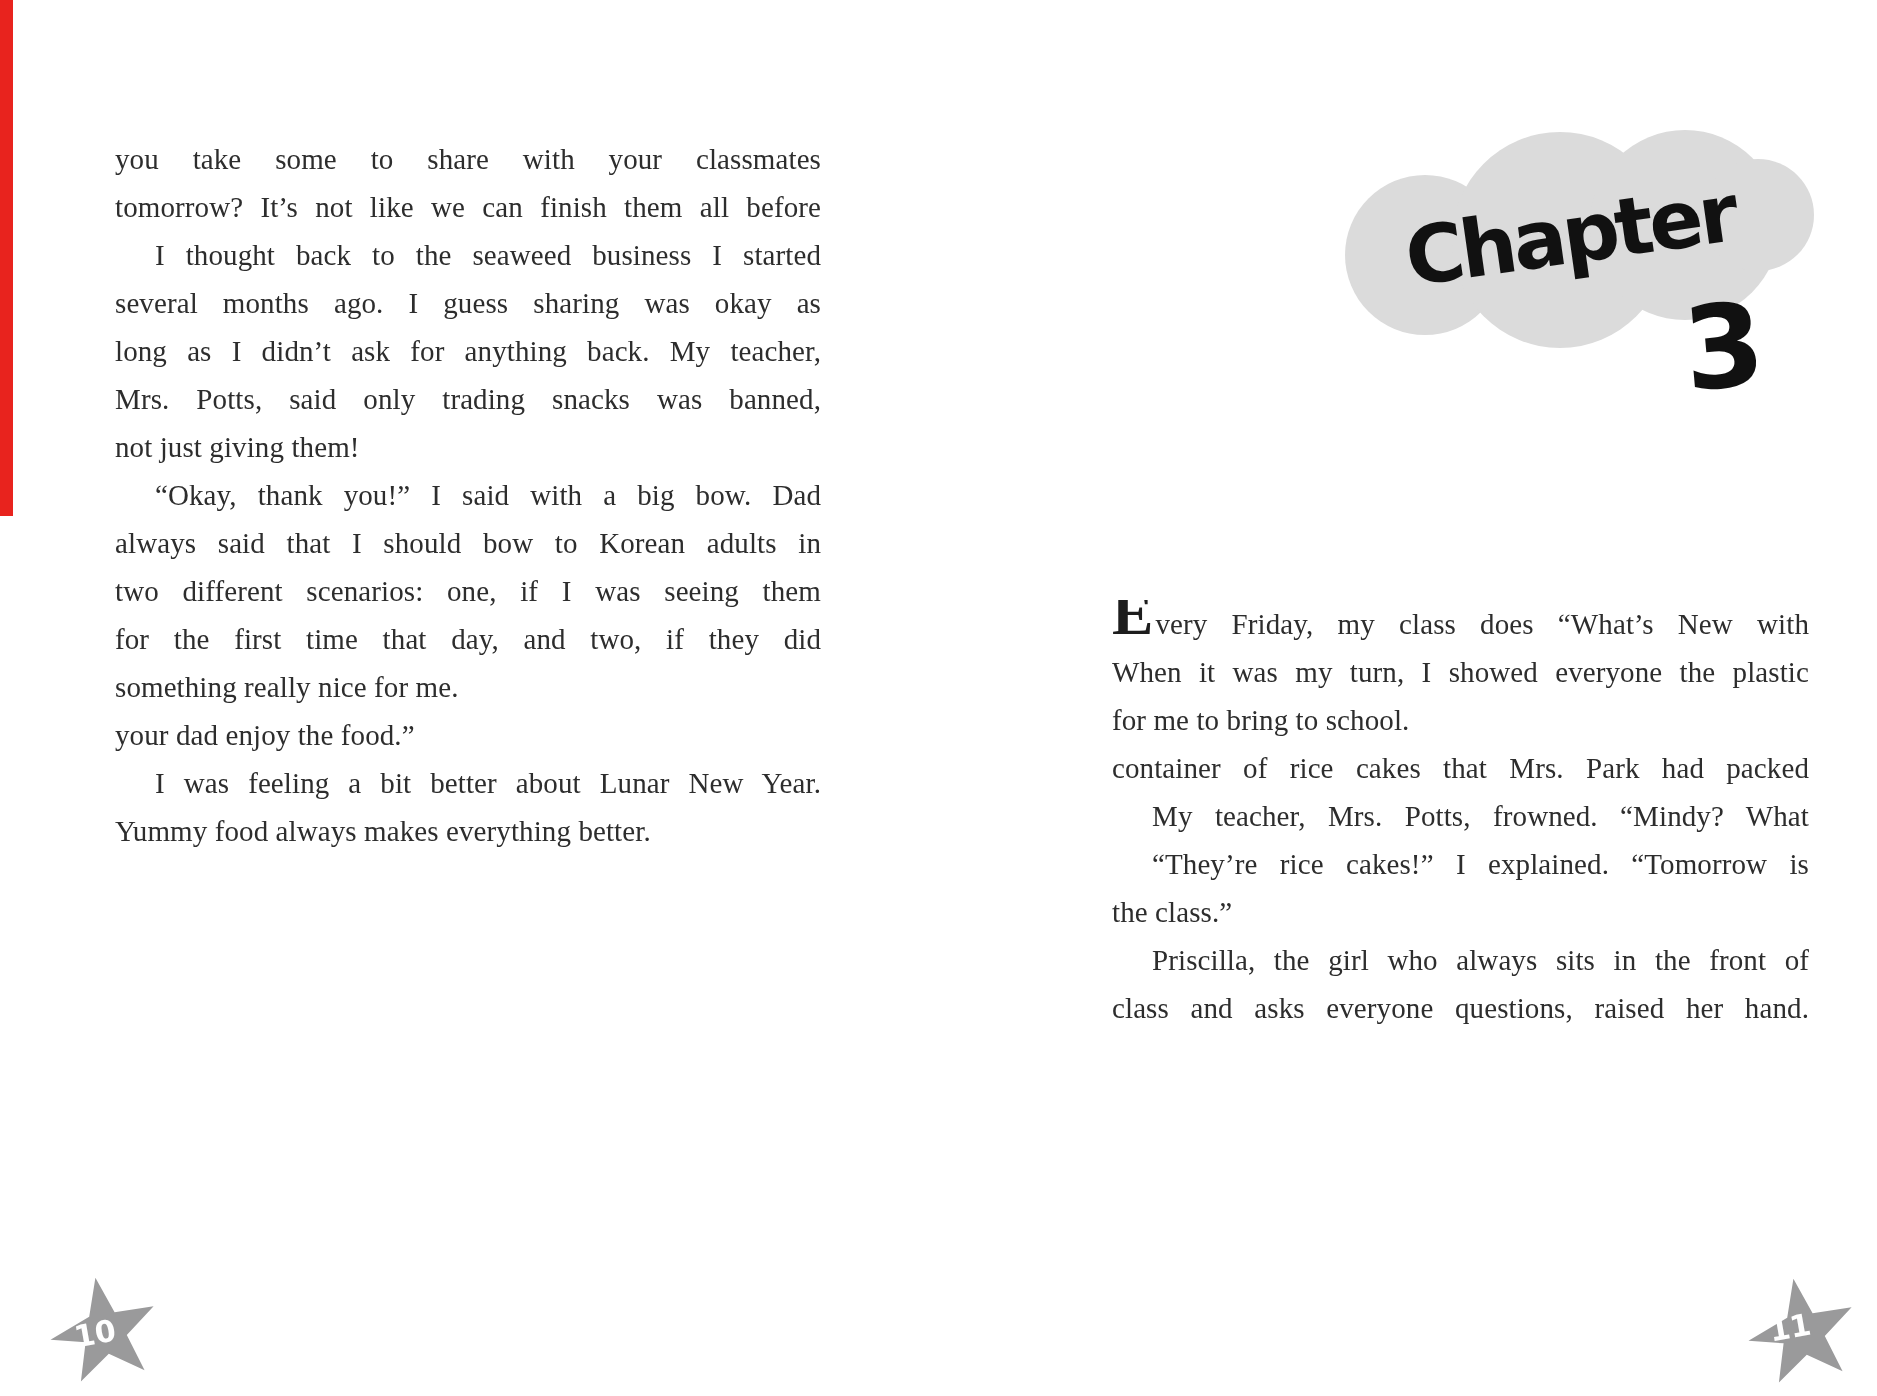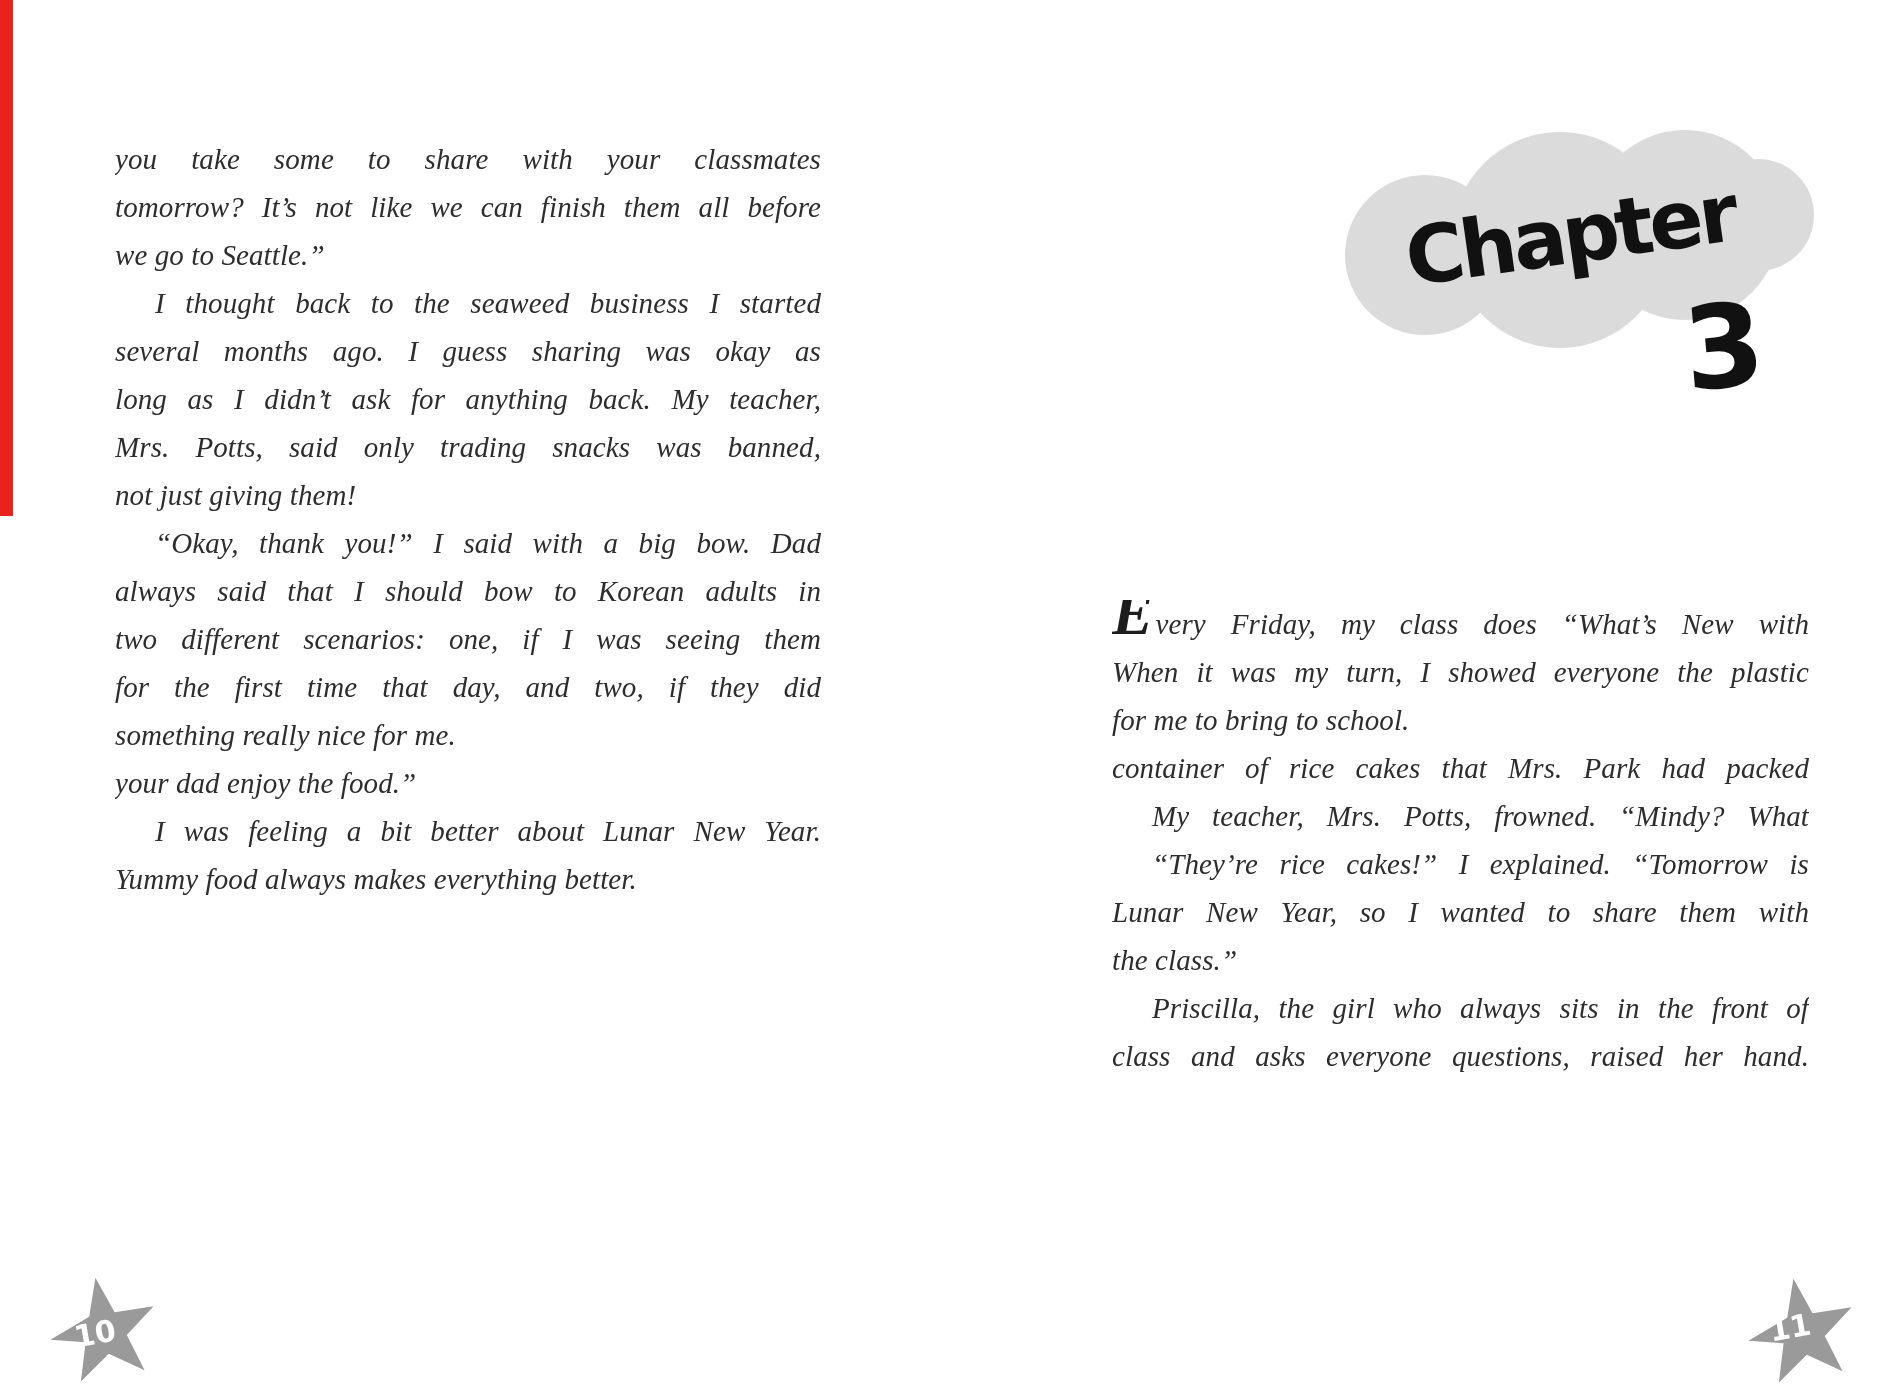--- a/index.html
+++ b/index.html
@@ -6,21 +6,21 @@
   .stage{
     position:relative;width:1877px;height:1396px;background:#ffffff;
     overflow:hidden;font-family:"Liberation Serif","DejaVu Serif",serif;color:#2d2d2d;
   }
   .red-strip{
     position:absolute;left:0;top:0;width:13px;height:516px;background:#e8231e;
   }
   .textcol{position:absolute;}
   .ln{
     height:48px;line-height:48px;font-size:29px;overflow:hidden;
-    text-align:left;letter-spacing:0.1px;font-style:italic;
+    text-align:left;letter-spacing:0.1px;
   }
   .ln.j{text-align:justify;text-align-last:justify;-moz-text-align-last:justify;}
   .ln.ind{padding-left:40px;}
   .dropcap{
     font-size:62px;font-weight:bold;line-height:0;margin-right:2px;color:#1d1d1d;
   }
   .col-left{left:115px;top:135px;width:706px;}
   .col-right{left:1112px;top:600px;width:697px;}
   .cloud-wrap{position:absolute;left:1340px;top:120px;width:480px;height:320px;}
   .chapter-label{
@@ -50,21 +50,20 @@
 </head>
 <body>
 
 <div class="stage">
 
   <div class="red-strip"></div>
 
   <div class="textcol col-left">
     <div class="ln j">you take some to share with your classmates</div>
     <div class="ln j">tomorrow? It’s not like we can finish them all before</div>
-    <div class="ln">we go to Seattle.”</div>
     <div class="ln j ind">I thought back to the seaweed business I started</div>
     <div class="ln j">several months ago. I guess sharing was okay as</div>
     <div class="ln j">long as I didn’t ask for anything back. My teacher,</div>
     <div class="ln j">Mrs. Potts, said only trading snacks was banned,</div>
     <div class="ln">not just giving them!</div>
     <div class="ln j ind">“Okay, thank you!” I said with a big bow. Dad</div>
     <div class="ln j">always said that I should bow to Korean adults in</div>
     <div class="ln j">two different scenarios: one, if I was seeing them</div>
     <div class="ln j">for the first time that day, and two, if they did</div>
     <div class="ln">something really nice for me.</div>
@@ -86,21 +85,20 @@
 
   <div class="textcol col-right">
     <div class="ln j">
       <span class="dropcap">E</span><span>very Friday, my class does “What’s New with</span>
     </div>
     <div class="ln j">When it was my turn, I showed everyone the plastic</div>
     <div class="ln">for me to bring to school.</div>
     <div class="ln j">container of rice cakes that Mrs. Park had packed</div>
     <div class="ln j ind">My teacher, Mrs. Potts, frowned. “Mindy? What</div>
     <div class="ln j ind">“They’re rice cakes!” I explained. “Tomorrow is</div>
-    <div class="ln j">Lunar New Year, so I wanted to share them with</div>
     <div class="ln">the class.”</div>
     <div class="ln j ind">Priscilla, the girl who always sits in the front of</div>
     <div class="ln j">class and asks everyone questions, raised her hand.</div>
   </div>
 
   <div class="star-wrap star-left">
     <svg width="130" height="130" viewBox="0 0 130 130">
       <polygon points="55.4,10.8 74.6,45.2 113.6,39.2 86.8,68.1 104.6,103.2 68.8,86.7 40.9,114.4 45.6,75.3 10.5,72.7 49.2,49.7" fill="#9a9a9b"></polygon>
     </svg>
   </div>

